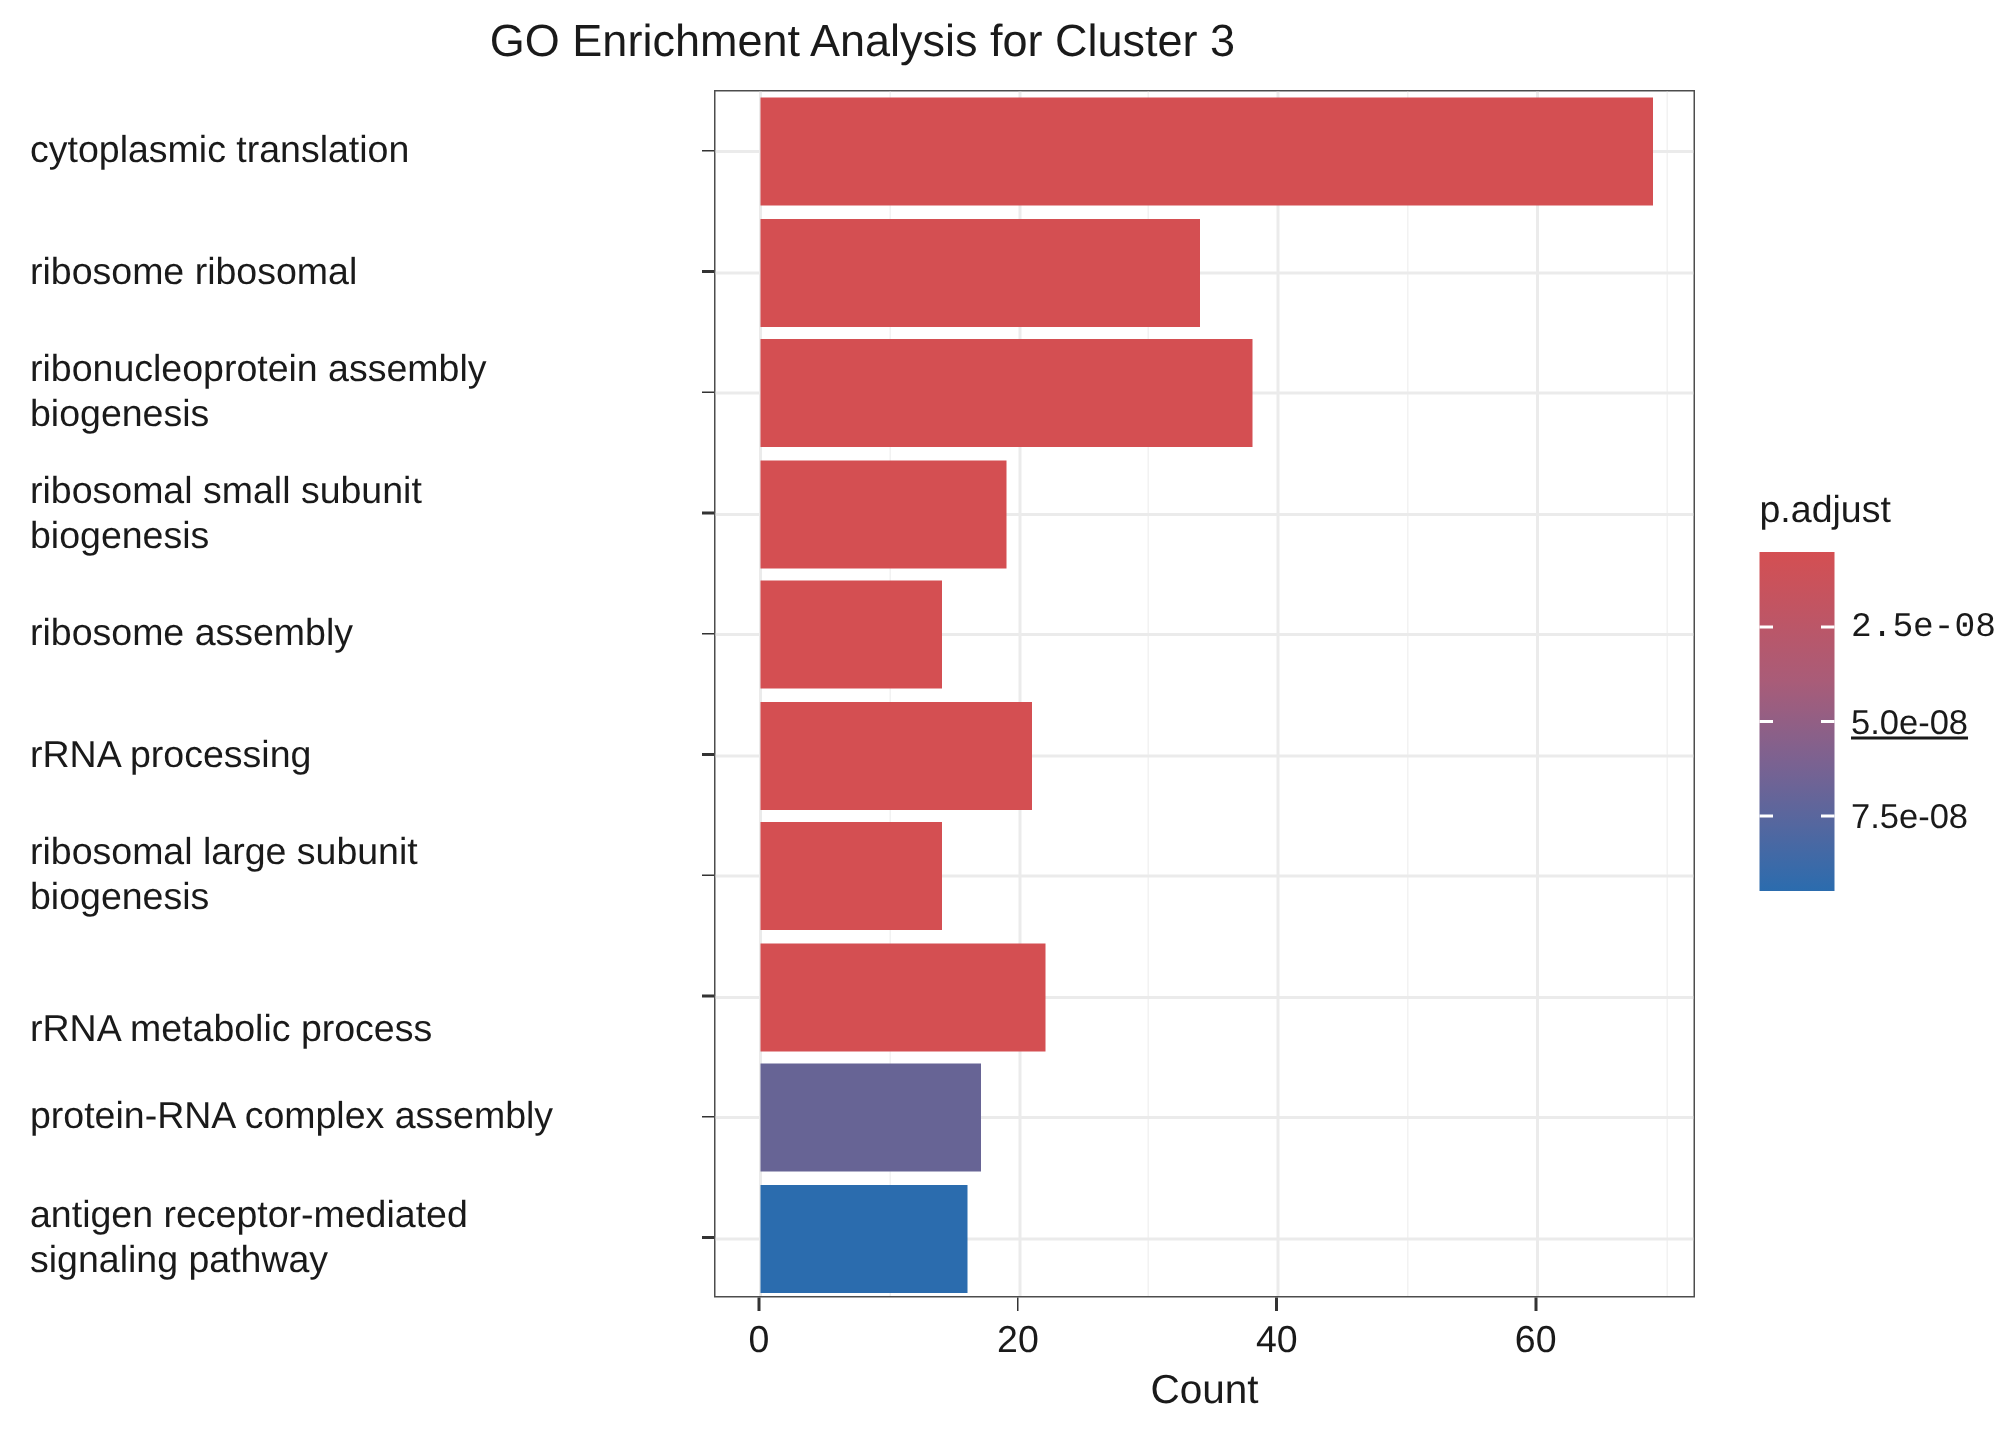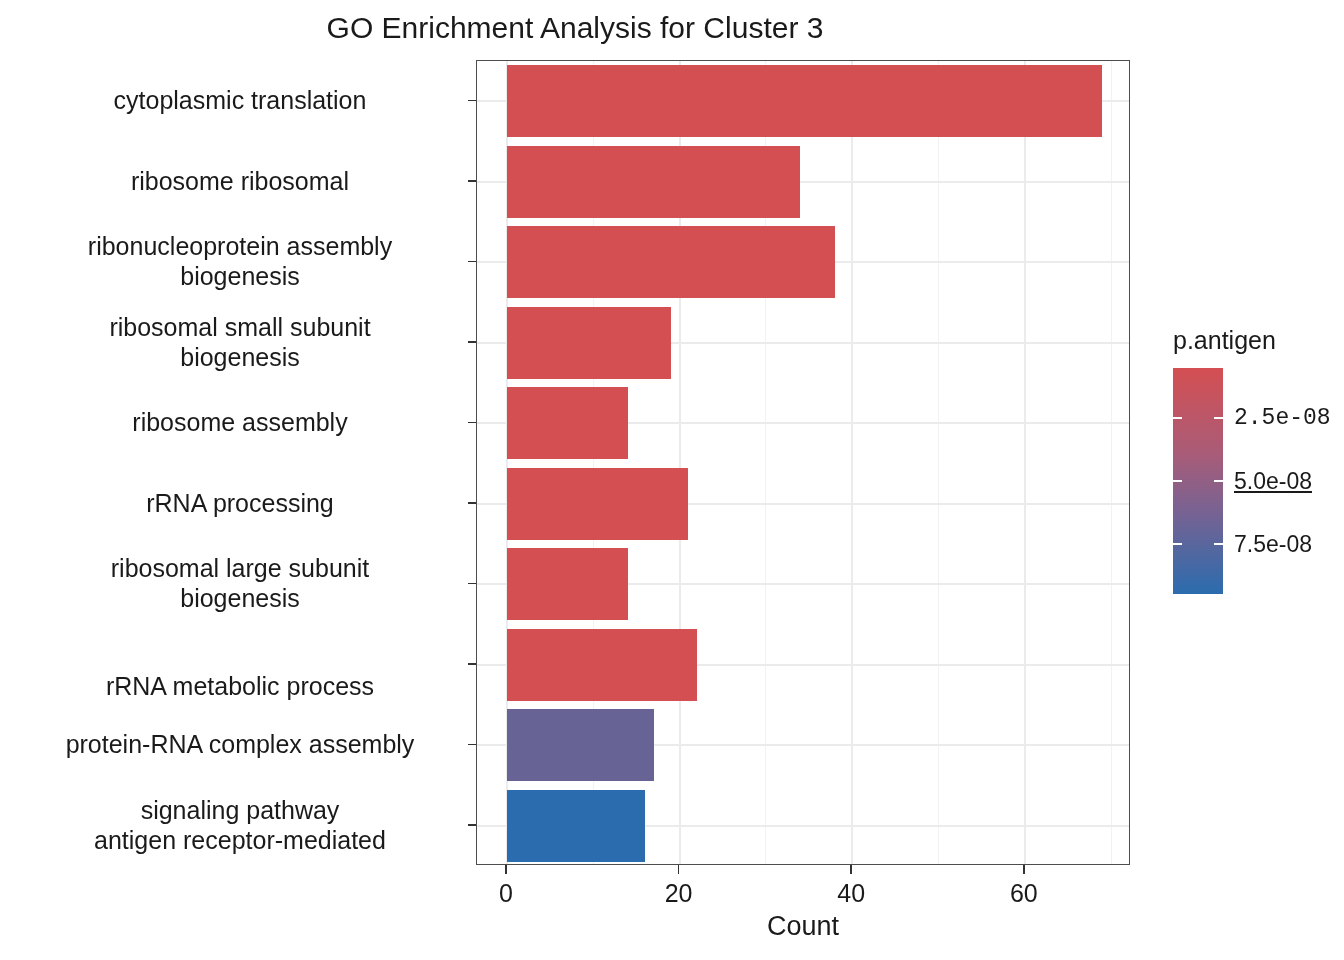--- a/index.html
+++ b/index.html
@@ -80,21 +80,21 @@
   .y-tick {
     position: absolute;
     left: 468px;
     width: 8px;
     height: 1.5px;
     background: #333333;
   }
   .y-label {
     position: absolute;
     right: 884px;           
-    text-align: center;
+    text-align: left;
     font-size: 25px;
     line-height: 30px;
     color: #1a1a1a;
     width: 440px;
   }
 
   
   .x-tick {
     position: absolute;
     top: 865px;
@@ -198,21 +198,21 @@
       <div class="bar" title="rRNA processing: 21" style="left: 30px; width: 181.23px; top: 406.75px; background: rgb(212, 79, 82);"></div>
       <div class="bar" title="ribosomal large subunit biogenesis: 14" style="left: 30px; width: 120.82px; top: 487.25px; background: rgb(212, 79, 82);"></div>
       <div class="bar" title="rRNA metabolic process: 22" style="left: 30px; width: 189.86px; top: 567.75px; background: rgb(212, 79, 82);"></div>
       <div class="bar" title="protein-RNA complex assembly: 17" style="left: 30px; width: 146.71px; top: 648.25px; background: rgb(103, 100, 149);"></div>
       <div class="bar" title="antigen receptor-mediated signaling pathway: 16" style="left: 30px; width: 138.08px; top: 728.75px; background: rgb(43, 108, 174);"></div>
     </div>
 
   <div id="x-axis-title">Count</div>
 
   <div id="legend">
-    <div id="legend-title">p.antigen</div>
+    <div id="legend-title">p.adjust</div>
     <div id="legend-bar" style="background: linear-gradient(rgb(212, 79, 82) 0%, rgb(169, 92, 120) 38%, rgb(123, 98, 145) 62%, rgb(43, 108, 174) 100%);"></div>
 
   <div class="legend-tick left" style="top: 92.2222px;"></div>
       <div class="legend-tick right" style="top: 92.2222px;"></div>
       <div class="legend-label" style="top: 80.2222px; font-family: Liberation Mono, monospace;">2.5e-08</div>
       <div class="legend-tick left" style="top: 155px;"></div>
       <div class="legend-tick right" style="top: 155px;"></div>
       <div class="legend-label" style="top: 143px; text-decoration: underline;">5.0e-08</div>
       <div class="legend-tick left" style="top: 217.778px;"></div>
       <div class="legend-tick right" style="top: 217.778px;"></div>
@@ -253,22 +253,22 @@
     <div class="y-tick" style="top: 663px;"></div>
     <div class="y-label" style="top: 671px;">
       <div>rRNA metabolic process</div>
     </div>
     <div class="y-tick" style="top: 743.5px;"></div>
     <div class="y-label" style="top: 729.25px;">
       <div>protein-RNA complex assembly</div>
     </div>
     <div class="y-tick" style="top: 824px;"></div>
     <div class="y-label" style="top: 794.75px;">
+      <div>antigen receptor-mediated</div>
       <div>signaling pathway</div>
-      <div>antigen receptor-mediated</div>
     </div>
     <div class="x-tick" style="left: 505.25px;"></div>
     <div class="x-label" style="left: 466px;">0</div>
     <div class="x-tick" style="left: 677.85px;"></div>
     <div class="x-label" style="left: 638.6px;">20</div>
     <div class="x-tick" style="left: 850.45px;"></div>
     <div class="x-label" style="left: 811.2px;">40</div>
     <div class="x-tick" style="left: 1023.05px;"></div>
     <div class="x-label" style="left: 983.8px;">60</div>
   </div>

